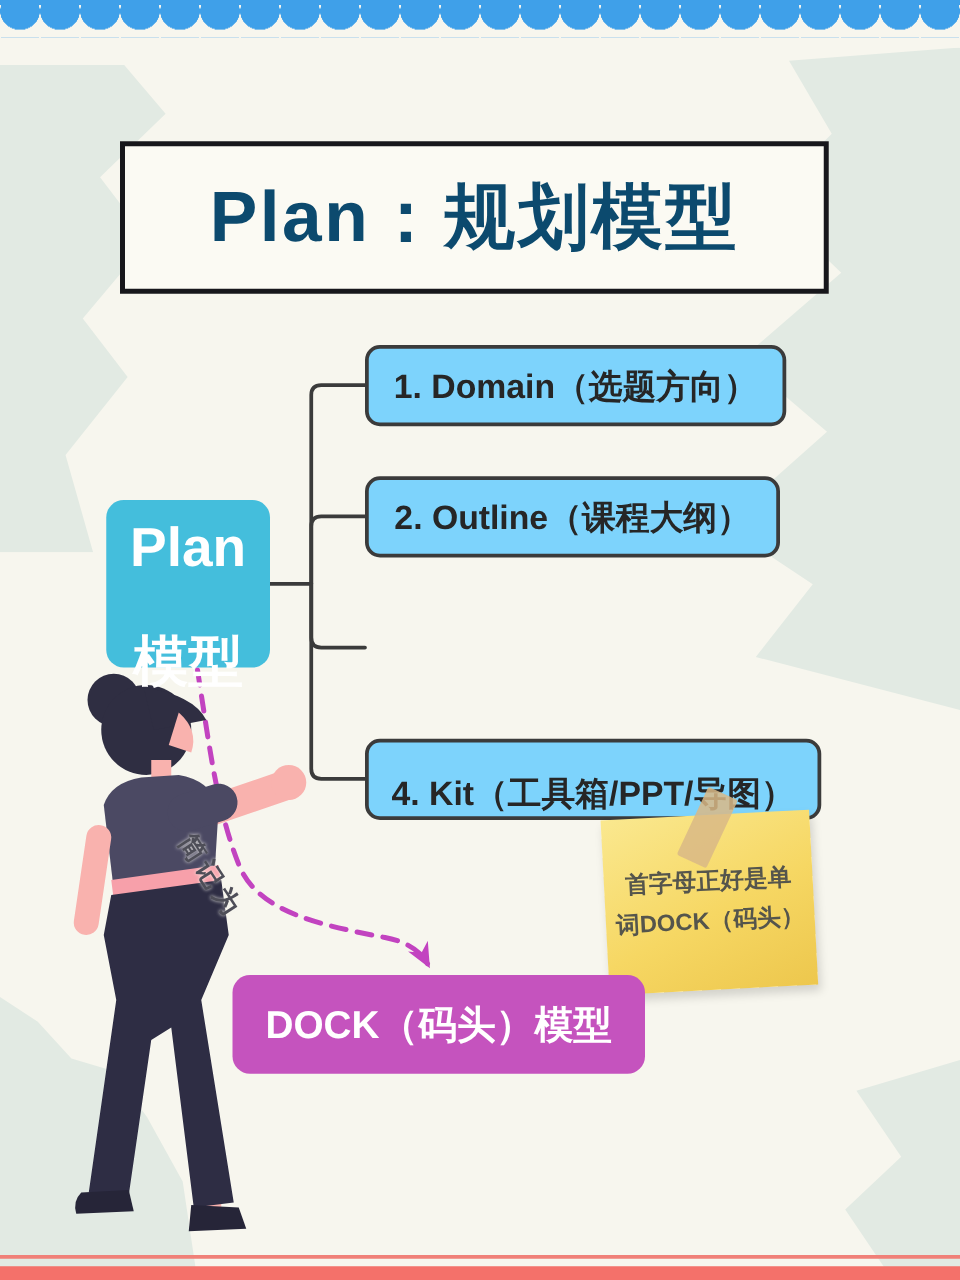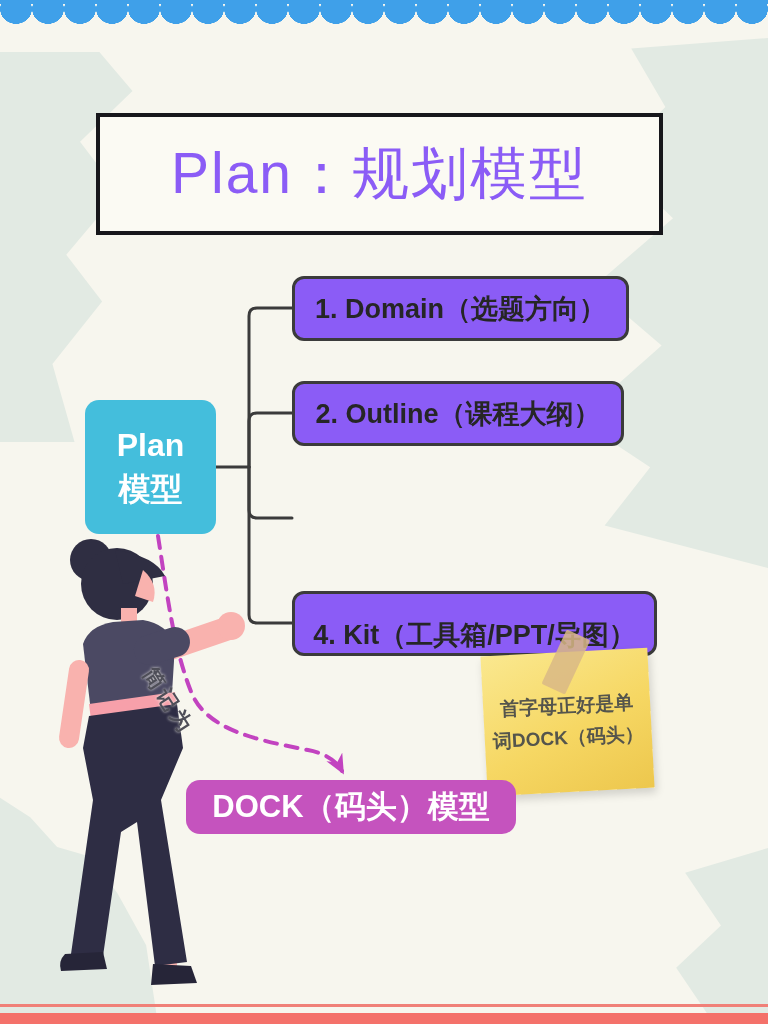--- a/index.html
+++ b/index.html
@@ -20,33 +20,33 @@
   
   .scallops{position:absolute;left:0;top:0;width:768px;height:26px;
     border-top:4px solid #3FA0E9;
     background-image:radial-gradient(ellipse 16px 15px at 16px 5px,#3FA0E9 98%,rgba(63,160,233,0) 100%);
     background-size:32px 26px;background-repeat:repeat-x;}
 
   
   .title-box{position:absolute;left:96px;top:113px;width:567px;height:122px;
     background:#FBFAF3;border:4px solid #17171b;box-sizing:border-box;
     display:flex;align-items:center;justify-content:center;}
-  .title-box span{font-size:57px;font-weight:400;color:#8b5cf6;letter-spacing:2px;}
+  .title-box span{font-size:57px;font-weight:700;color:#0c4a6e;letter-spacing:2px;}
 
   
   .overlay-svg{position:absolute;left:0;top:0;width:768px;height:1024px;pointer-events:none;}
 
   
   .root-node{position:absolute;left:85px;top:400px;width:131px;height:134px;
     background:#44BEDC;border-radius:14px;display:flex;flex-direction:column;
     align-items:center;justify-content:center;gap:12px;}
-  .root-node span{color:#fff;font-size:32px;font-weight:800;line-height:1;}
+  .root-node span{color:#fff;font-size:44px;font-weight:800;line-height:1;margin-top:35px;}
 
   
-  .branch{position:absolute;left:292px;height:65px;background:#8b5cf6;
+  .branch{position:absolute;left:292px;height:65px;background:#7dd3fc;
     border:3px solid #3b3b3b;border-radius:12px;box-sizing:border-box;
     display:flex;align-items:center;justify-content:center;}
   .branch span{font-size:27px;font-weight:700;color:#262626;white-space:nowrap;}
   .branch-1{top:276px;width:337px;}
   .branch-2{top:381px;width:332px;}
   .branch-3{top:486px;width:365px;}
   .branch-4{top:591px;width:365px;align-items:flex-end;}
 
   
   .person{position:absolute;left:25px;top:532px;width:240px;height:460px;}
@@ -60,21 +60,21 @@
   
   .sticky-note{position:absolute;left:484px;top:652px;width:167px;height:140px;
     background:linear-gradient(155deg,#FAE88F 0%,#F6D763 55%,#EDC74D 100%);
     transform:rotate(-3deg);box-shadow:2px 5px 8px rgba(0,0,0,.15);
     display:flex;flex-direction:column;align-items:center;justify-content:center;gap:6px;}
   .sticky-note .note-line{font-size:19px;color:#55554c;font-weight:600;line-height:1.35;}
   .tape{position:absolute;left:72px;top:-20px;width:26px;height:60px;
     background:rgba(217,184,134,.85);transform:rotate(28deg);border-radius:2px;}
 
   
-  .result-node{position:absolute;left:186px;top:780px;width:330px;height:54px;
+  .result-node{position:absolute;left:186px;top:780px;width:330px;height:79px;
     background:#C553BE;border-radius:14px;display:flex;align-items:center;justify-content:center;}
   .result-node span{color:#fff;font-size:31px;font-weight:800;white-space:nowrap;}
 
   
   .stripe-thin{position:absolute;left:0;top:1004px;width:768px;height:3px;background:#F08078;}
   .stripe-thick{position:absolute;left:0;top:1013px;width:768px;height:11px;background:#F4716A;}
 </style>
 </head>
 <body>
 

